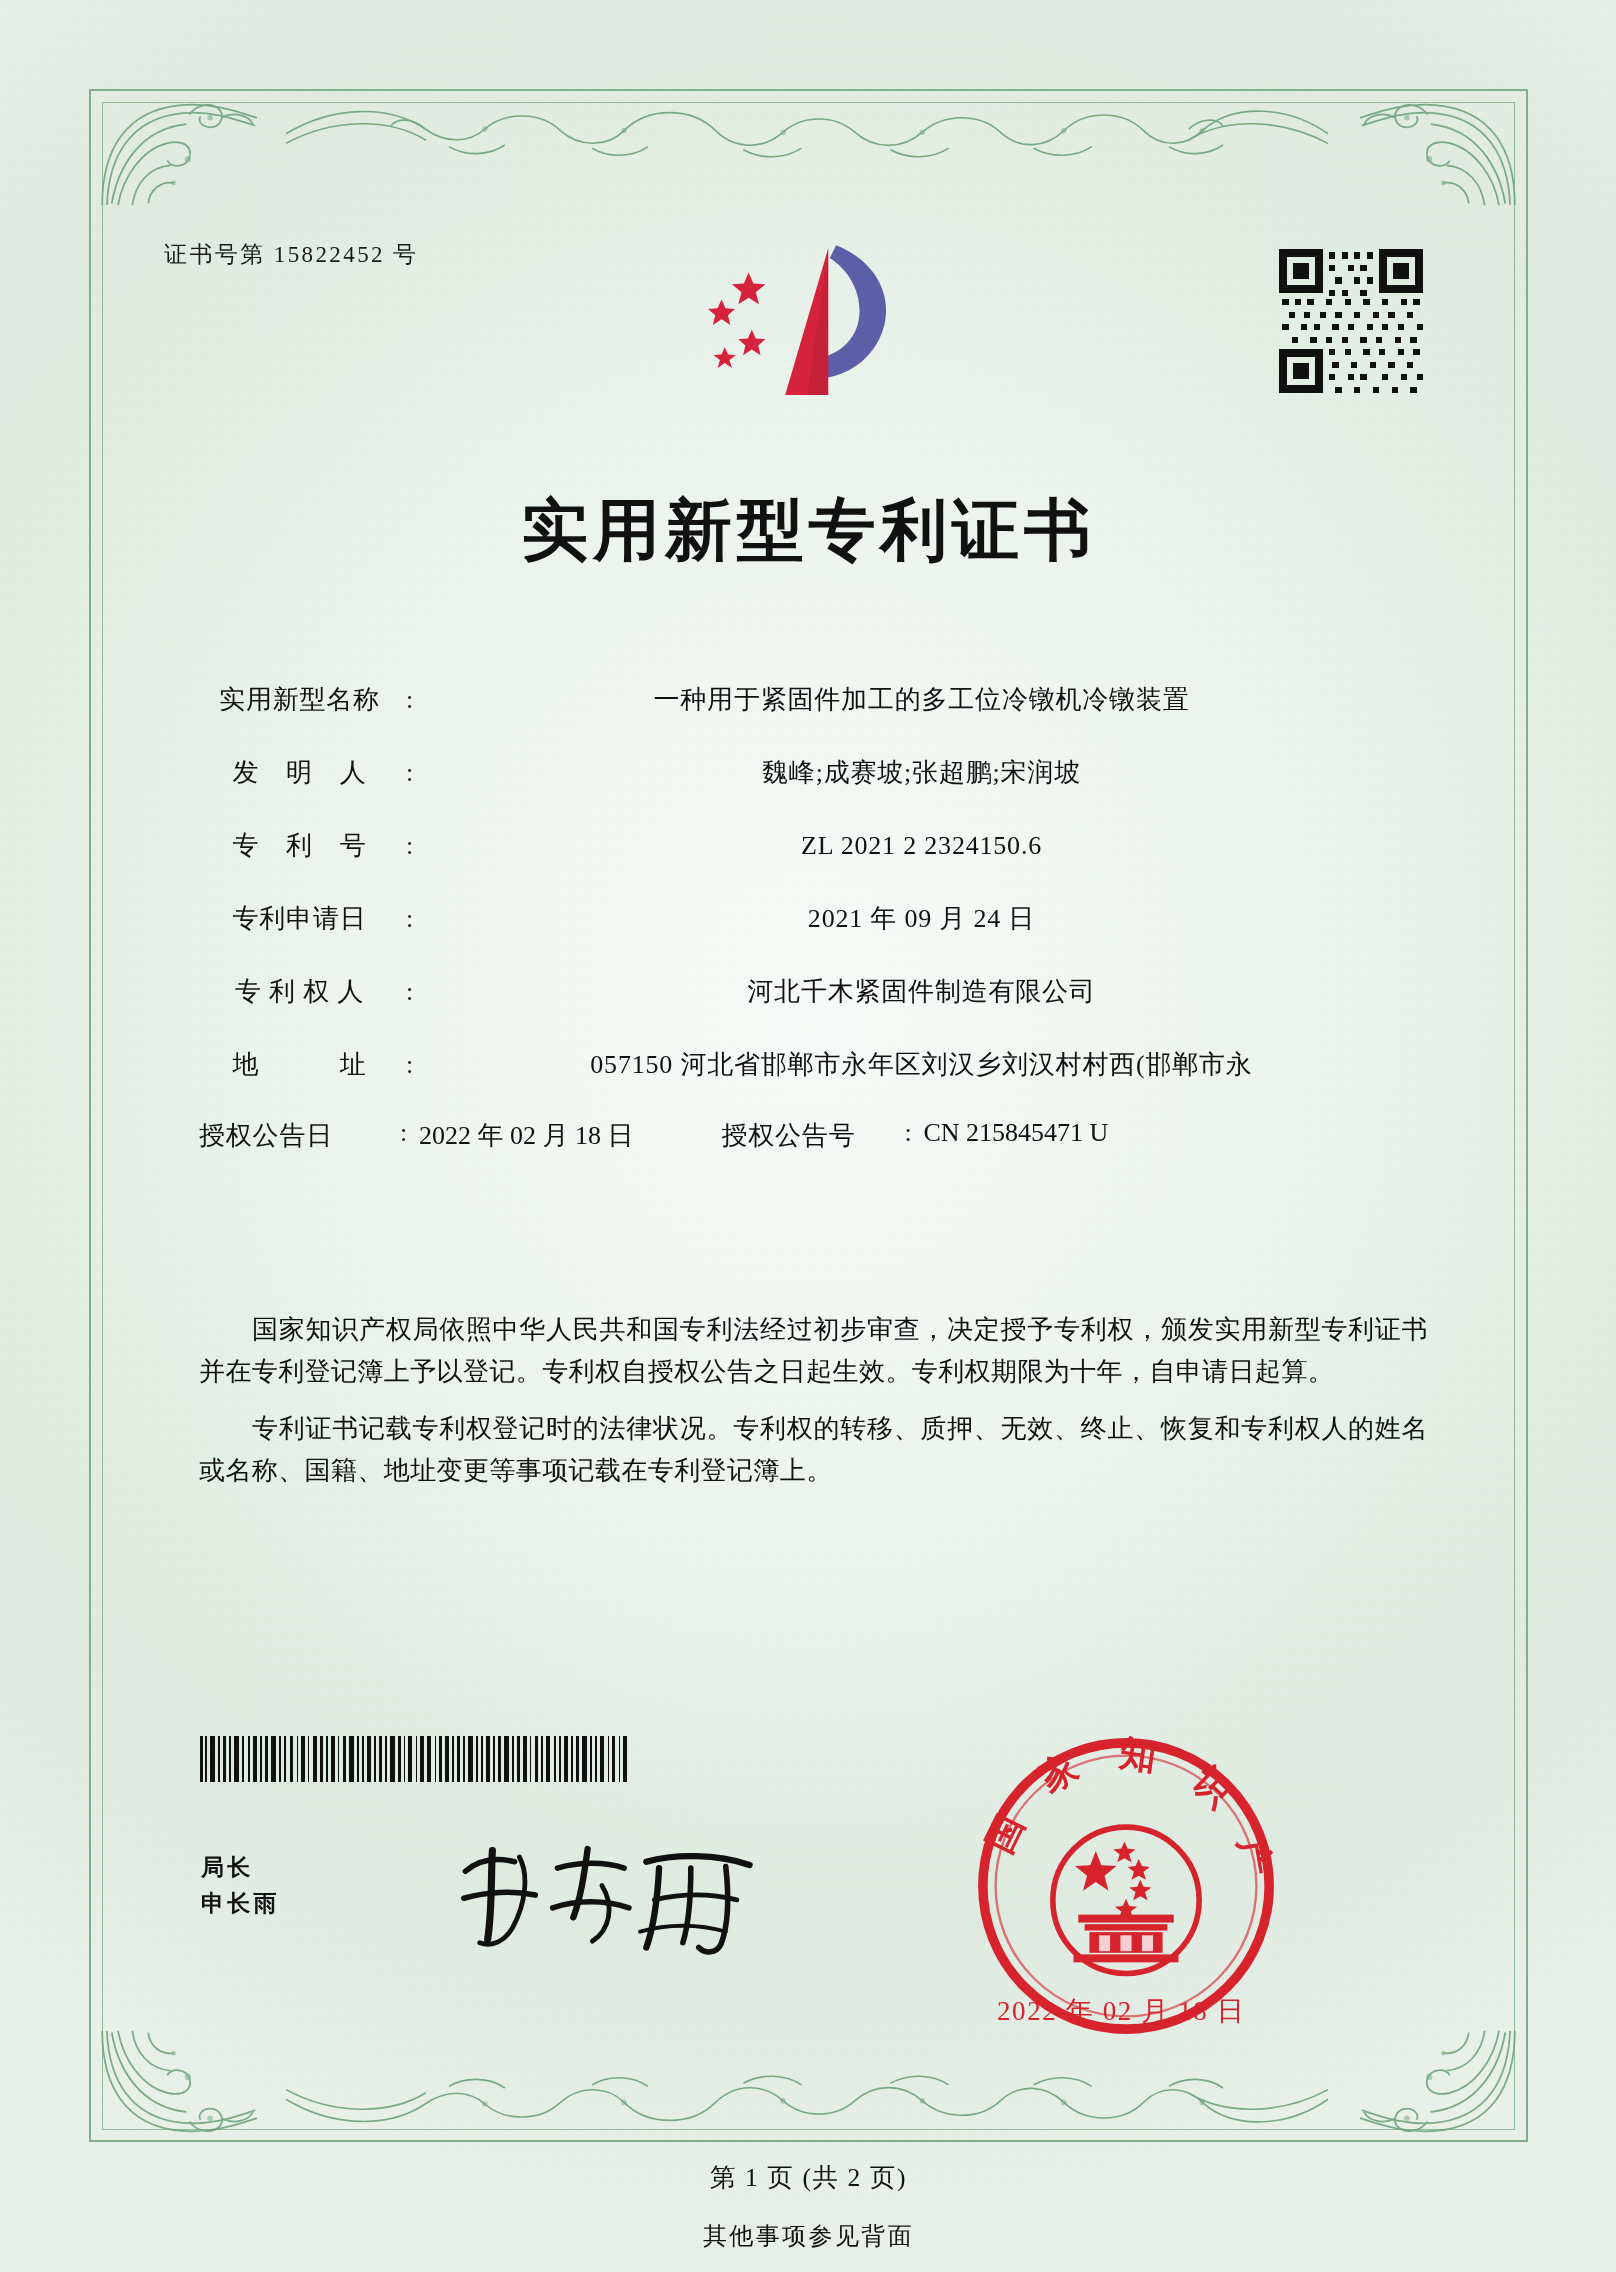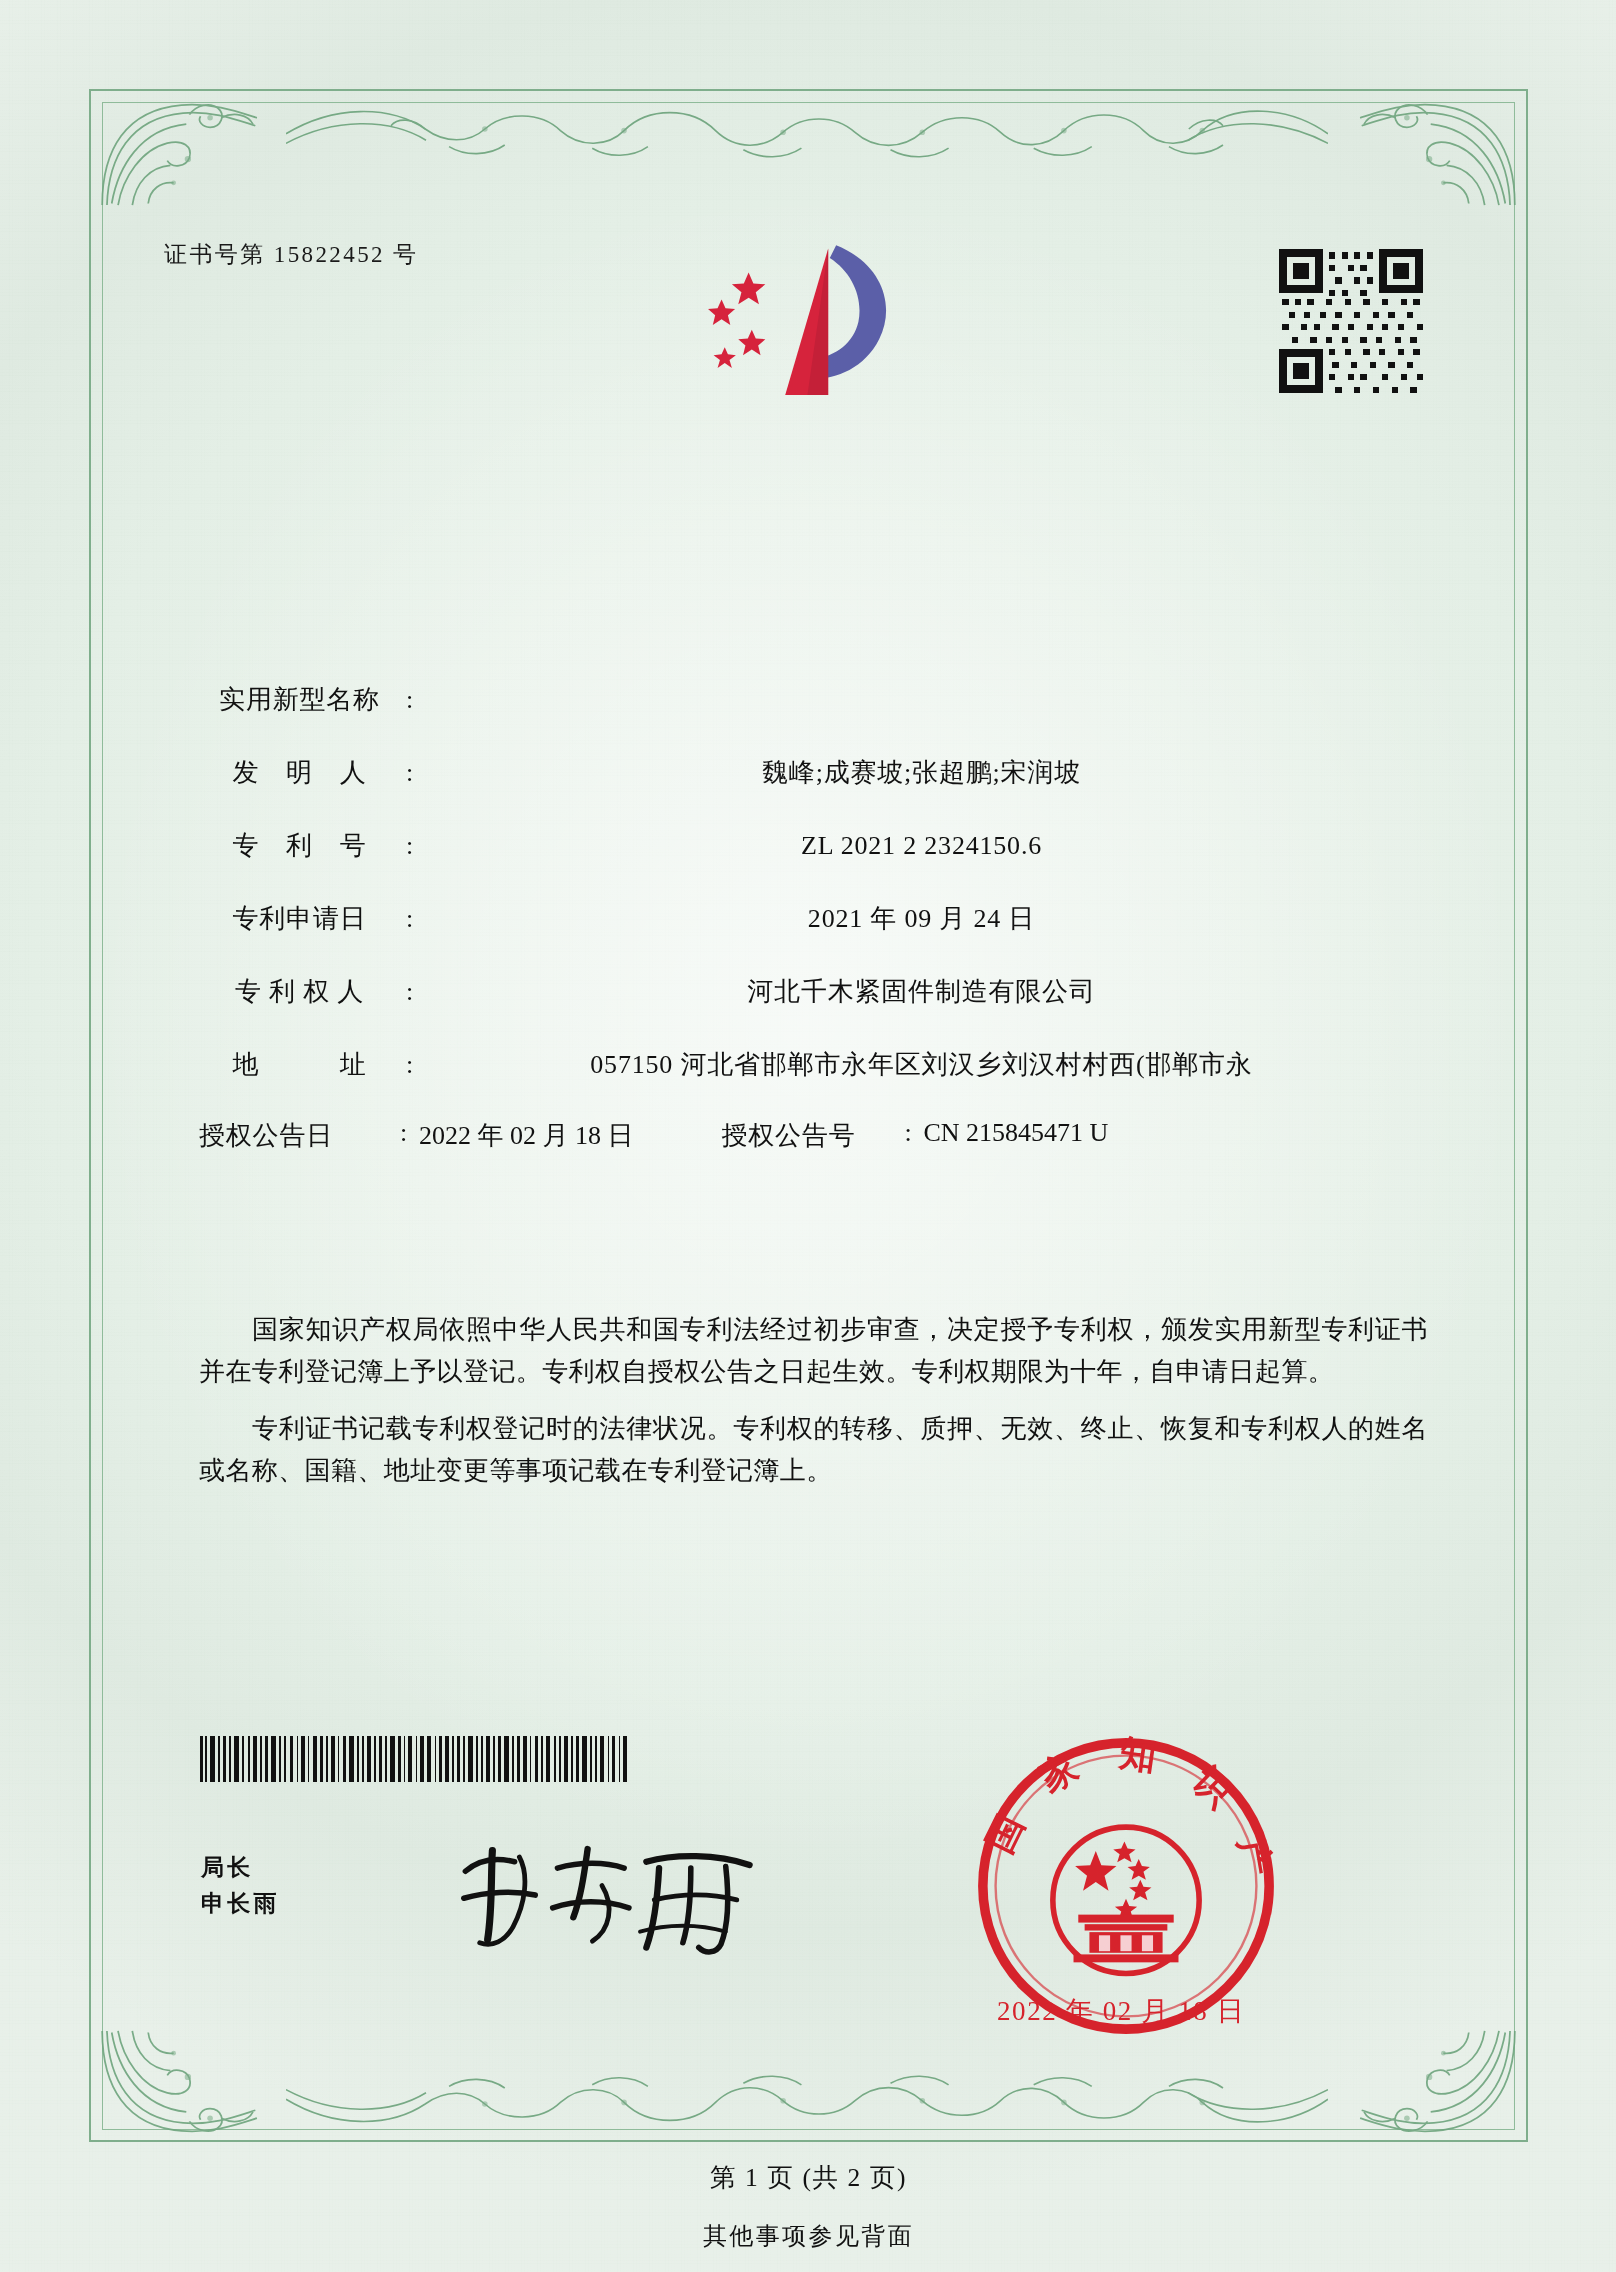--- a/index.html
+++ b/index.html
@@ -506,26 +506,28 @@
           <rect x="92" y="84" width="4" height="4"></rect>
         <rect x="40" y="92" width="4" height="4"></rect>
           <rect x="52" y="92" width="4" height="4"></rect>
         <rect x="64" y="92" width="4" height="4"></rect>
           <rect x="76" y="92" width="4" height="4"></rect>
         <rect x="88" y="92" width="4" height="4"></rect>
       </g>
     </svg>
   </div>
 
+  <div class="main-title">实用新型专利证书</div>
 
   <div class="fields">
 
     <div class="field-row">
       <span class="field-label">实用新型名称</span>
       <span class="field-colon">:</span>
+      <span class="field-value">一种用于紧固件加工的多工位冷镦机冷镦装置</span>
     </div>
 
     <div class="field-row">
       <span class="field-label">发　明　人</span>
       <span class="field-colon">:</span>
       <span class="field-value">魏峰;成赛坡;张超鹏;宋润坡</span>
     </div>
 
     <div class="field-row">
       <span class="field-label">专　利　号</span>

